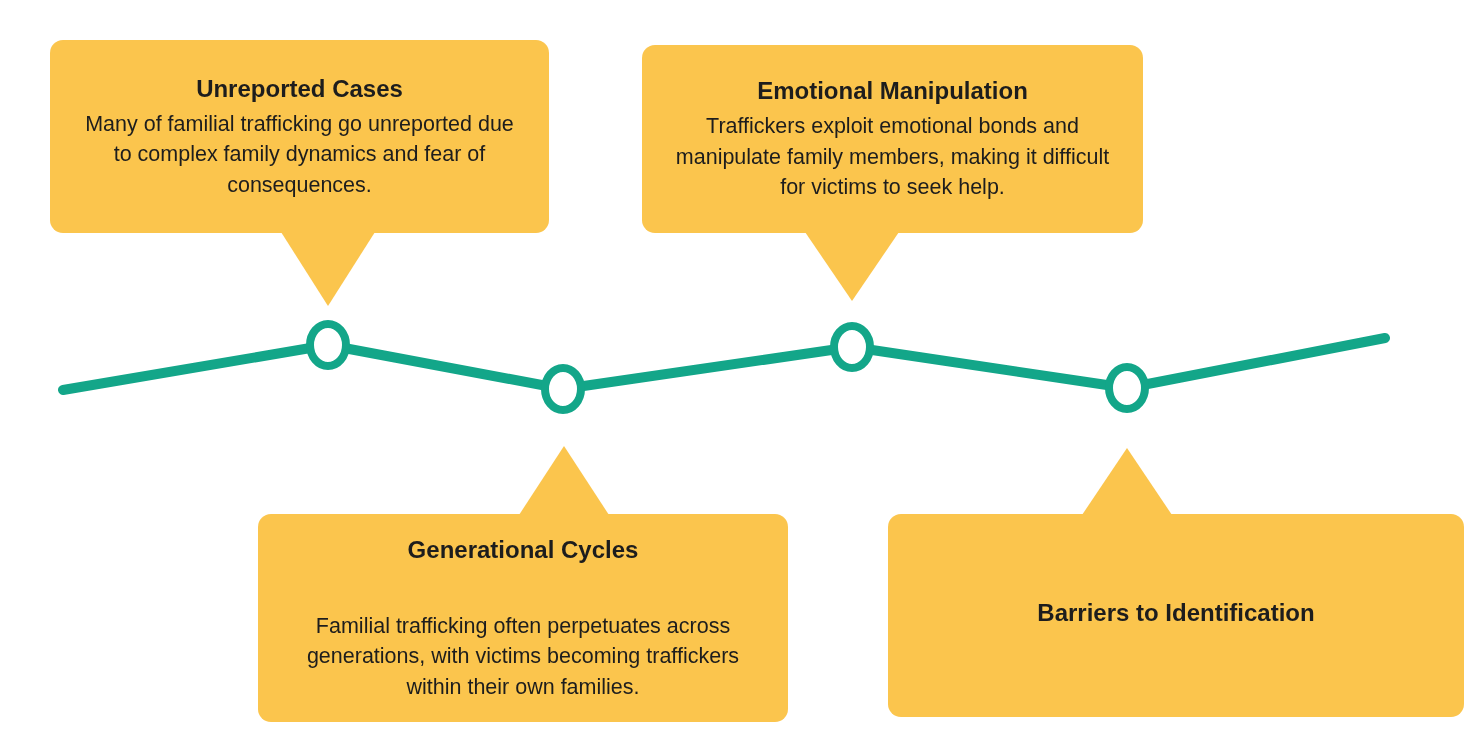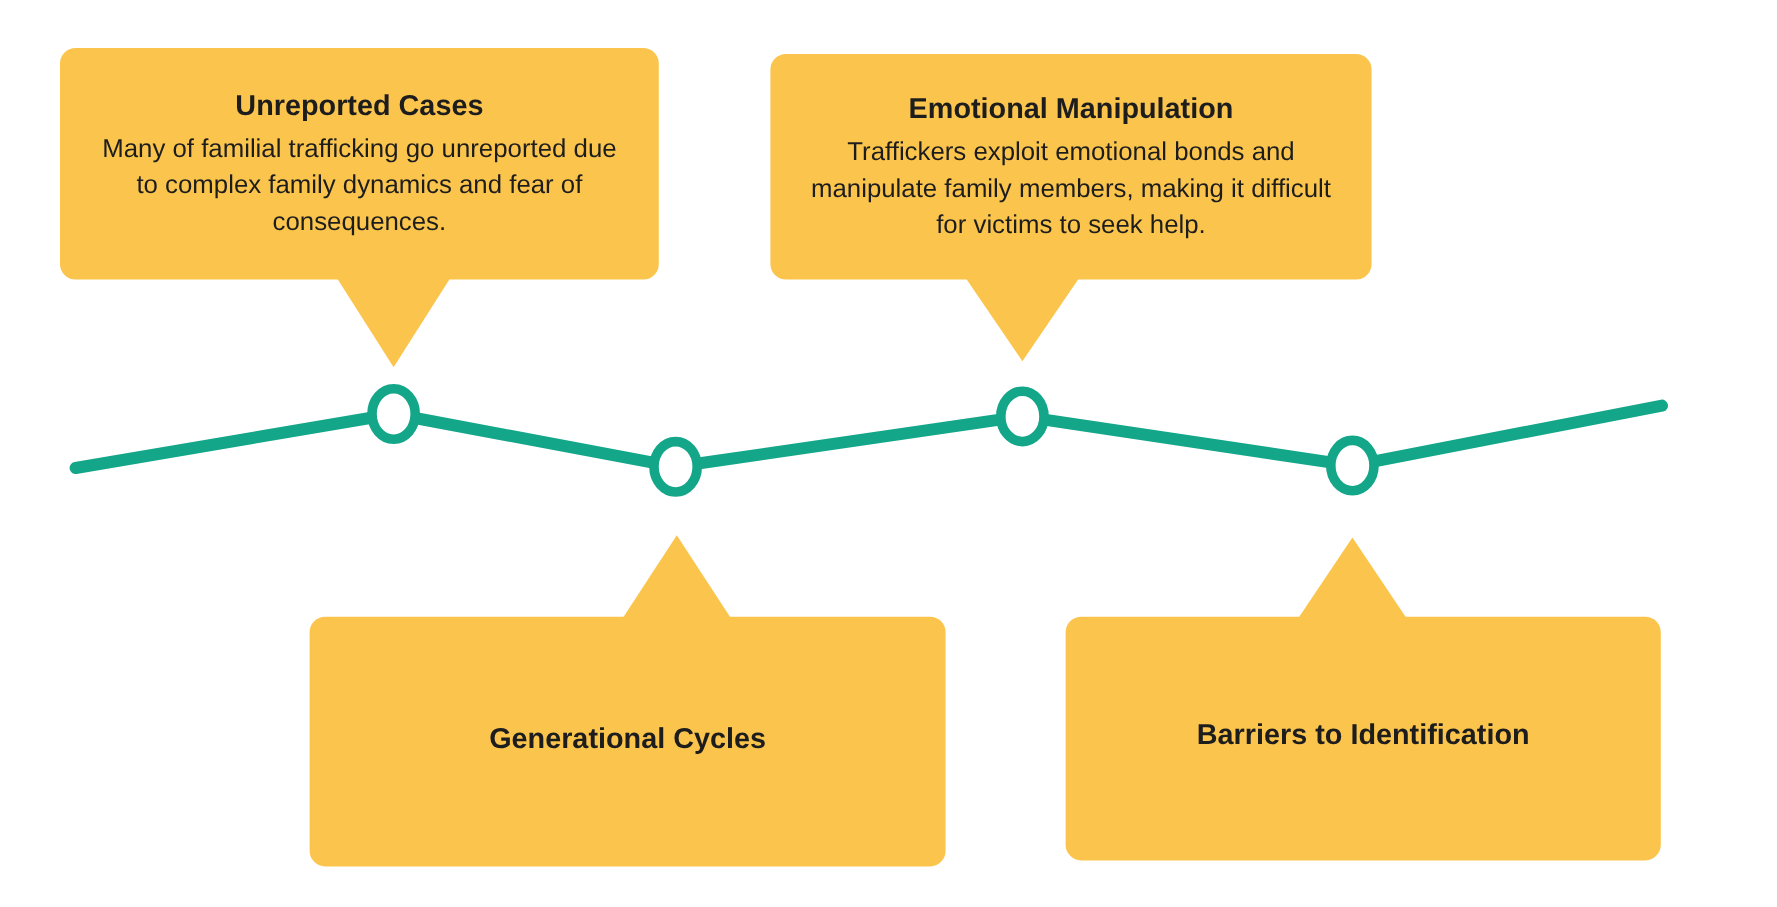--- a/index.html
+++ b/index.html
@@ -92,20 +92,21 @@
 
   <div class="callout" style="left:50px; top:40px; width:499px; height:193px;">
     <span class="pointer pointer-down" style="left:231px;"></span>
     <p class="callout-title">Unreported Cases</p>
     <p class="callout-body">Many of familial trafficking go unreported due to complex family dynamics and fear of consequences.</p>
   </div>
 
   <div class="callout" style="left:258px; top:514px; width:530px; height:208px;gap:41px;">
     <span class="pointer pointer-up" style="left:261px;"></span>
     <p class="callout-title">Generational Cycles</p>
+    <p class="callout-body">Familial trafficking often perpetuates across generations, with victims becoming traffickers within their own families.</p>
   </div>
 
-  <div class="callout" style="left:888px; top:514px; width:496px; height:203px;">
+  <div class="callout" style="left:888px; top:514px; width:576px; height:203px;">
     <span class="pointer pointer-up" style="left:194px; border-bottom-width:67px;"></span>
     <p class="callout-title">Barriers to Identification</p>
   </div>
 
 </div>
 
 </body></html>

